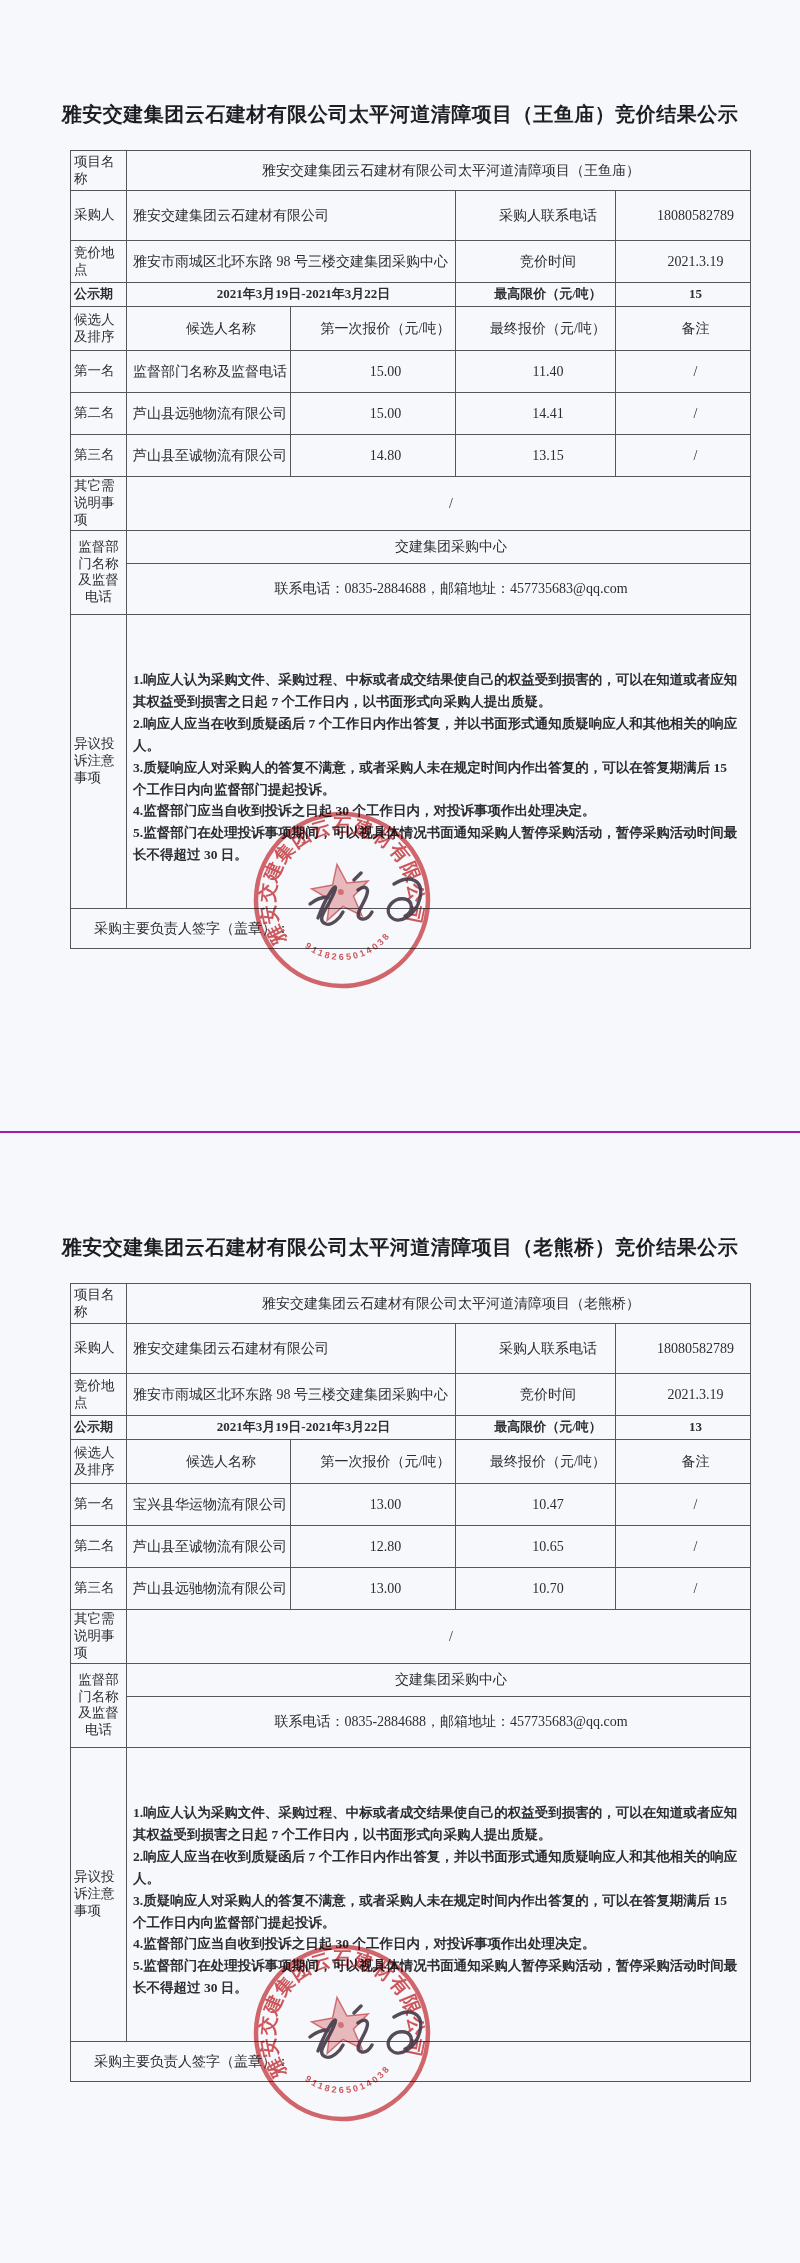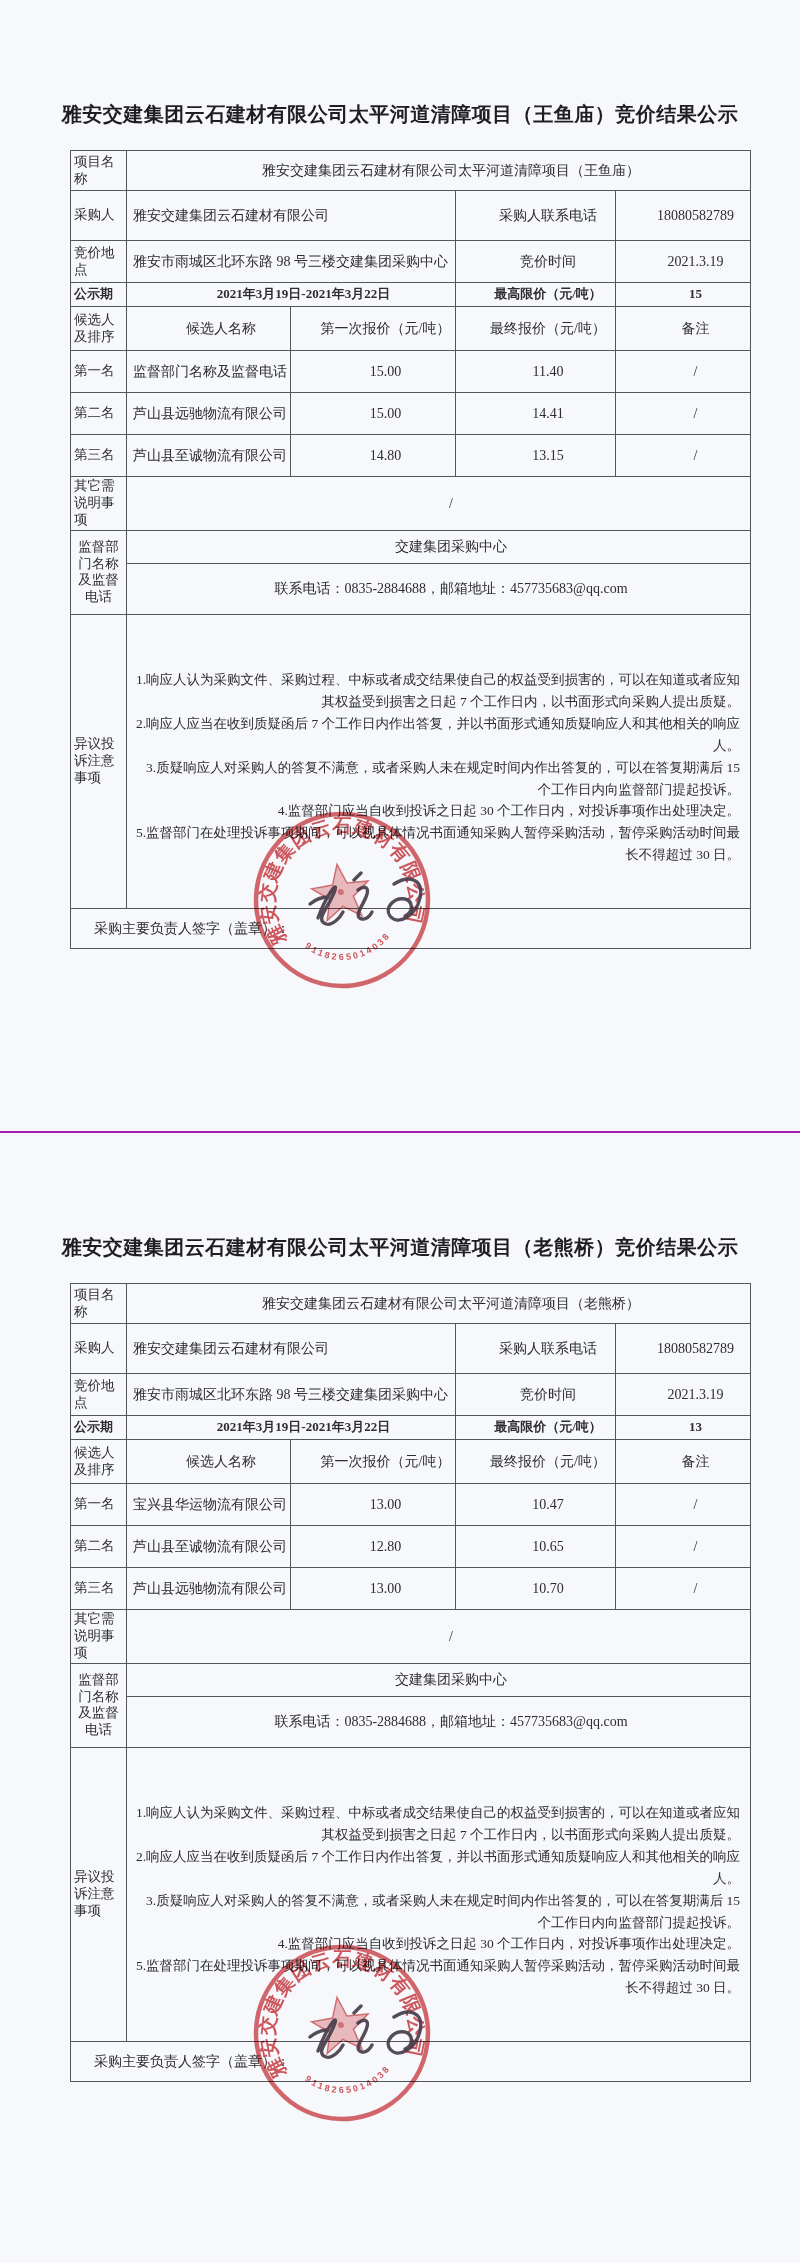--- a/index.html
+++ b/index.html
@@ -45,21 +45,22 @@
   }
   td.lbl{text-align:left;padding-left:3px;font-size:13.5px;margin-top:32px;}
   td.lblc{text-align:center;font-size:13.5px;padding:8px 2px;}
   td.c{text-align:center;padding-left:28px;}
   td.l{text-align:left;padding-left:6px;}
   td.small{font-size:13px;font-weight:bold;}
   td.notes{
     font-size:13.5px;
     line-height:1.62;
     padding:20px 10px 8px 6px;
-    text-align:right;
+    text-align:left;
+    font-weight:bold;
   }
   td.sig-cell{font-size:14px;padding-left:23px;}
   .stamp{
     position:absolute;
     left:248px;top:806px;
     width:188px;height:188px;
     mix-blend-mode:multiply;
     opacity:.92;
     transform:rotate(-8deg);
   }

